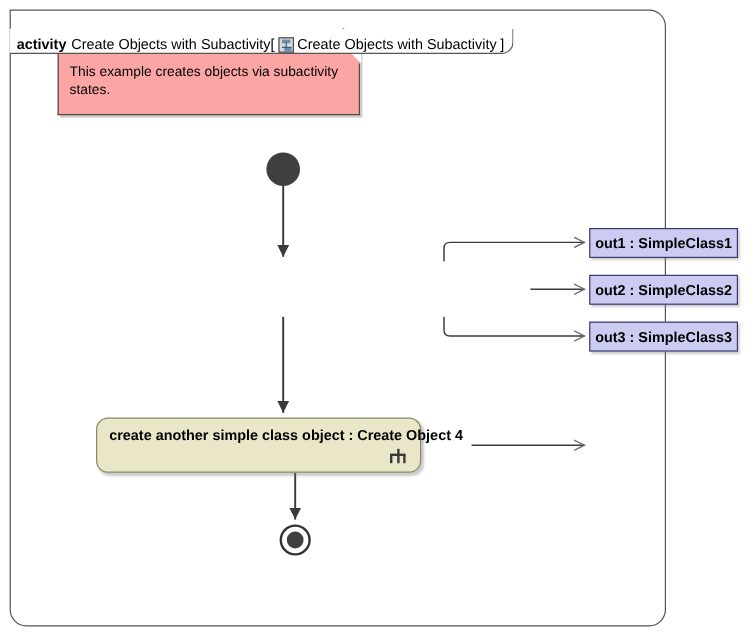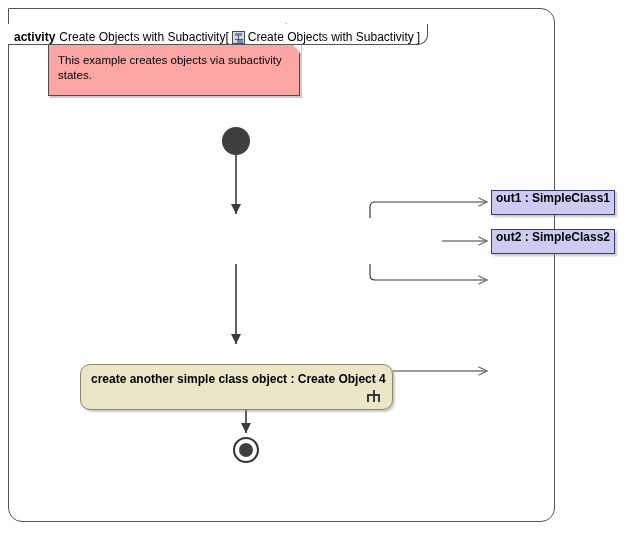--- a/index.html
+++ b/index.html
@@ -199,36 +199,36 @@
     position: absolute;
     left: 6px; top: 0;
     width: 2px; height: 5px;
     background: #3a3a3a;
   }
   .rake .r-l { position: absolute; left: 0;  top: 5px; width: 2px; height: 7px; background: #3a3a3a; }
   .rake .r-m { position: absolute; left: 6px; top: 5px; width: 2px; height: 7px; background: #3a3a3a; }
   .rake .r-r { position: absolute; left: 11px; top: 5px; width: 2px; height: 7px; background: #3a3a3a; }
 
   #act1 { left: 32px;  top: 218px; width: 410px; height: 46px; }
-  #act2 { left: 80px;  top: 364px; width: 313px; height: 46px; }
+  #act2 { left: 80px;  top: 348px; width: 271px; height: 46px; }
 
   
   .objnode {
     position: absolute;
     box-sizing: border-box;
     width: 124px;
     height: 25px;
     background: #ccccf2;
     border: 1px solid #3a3a6e;
     box-shadow: 2px 2px 2px rgba(120,120,120,0.4);
     font-size: 12px;
     font-weight: bold;
     color: #000000;
     display: flex;
-    align-items: flex-start;
+    align-items: center;
     justify-content: center;
     white-space: nowrap;
     z-index: 5;
   }
   #obj1 { left: 491px; top: 190px; }
   #obj2 { left: 491px; top: 229px; }
   #obj3 { left: 491px; top: 268px; }
   #obj4 { left: 491px; top: 359px; }
 
   
@@ -311,14 +311,17 @@
   <div class="final-node">
     <div class="dot"></div>
   </div>
 
   <div class="objnode" id="obj1">
     <span>out1 : SimpleClass1</span>
   </div>
   <div class="objnode" id="obj2">
     <span>out2 : SimpleClass2</span>
   </div>
+  <div class="objnode" id="obj3">
+    <span>out3 : SimpleClass3</span>
+  </div>
 
 </div>
 
 </body></html>

